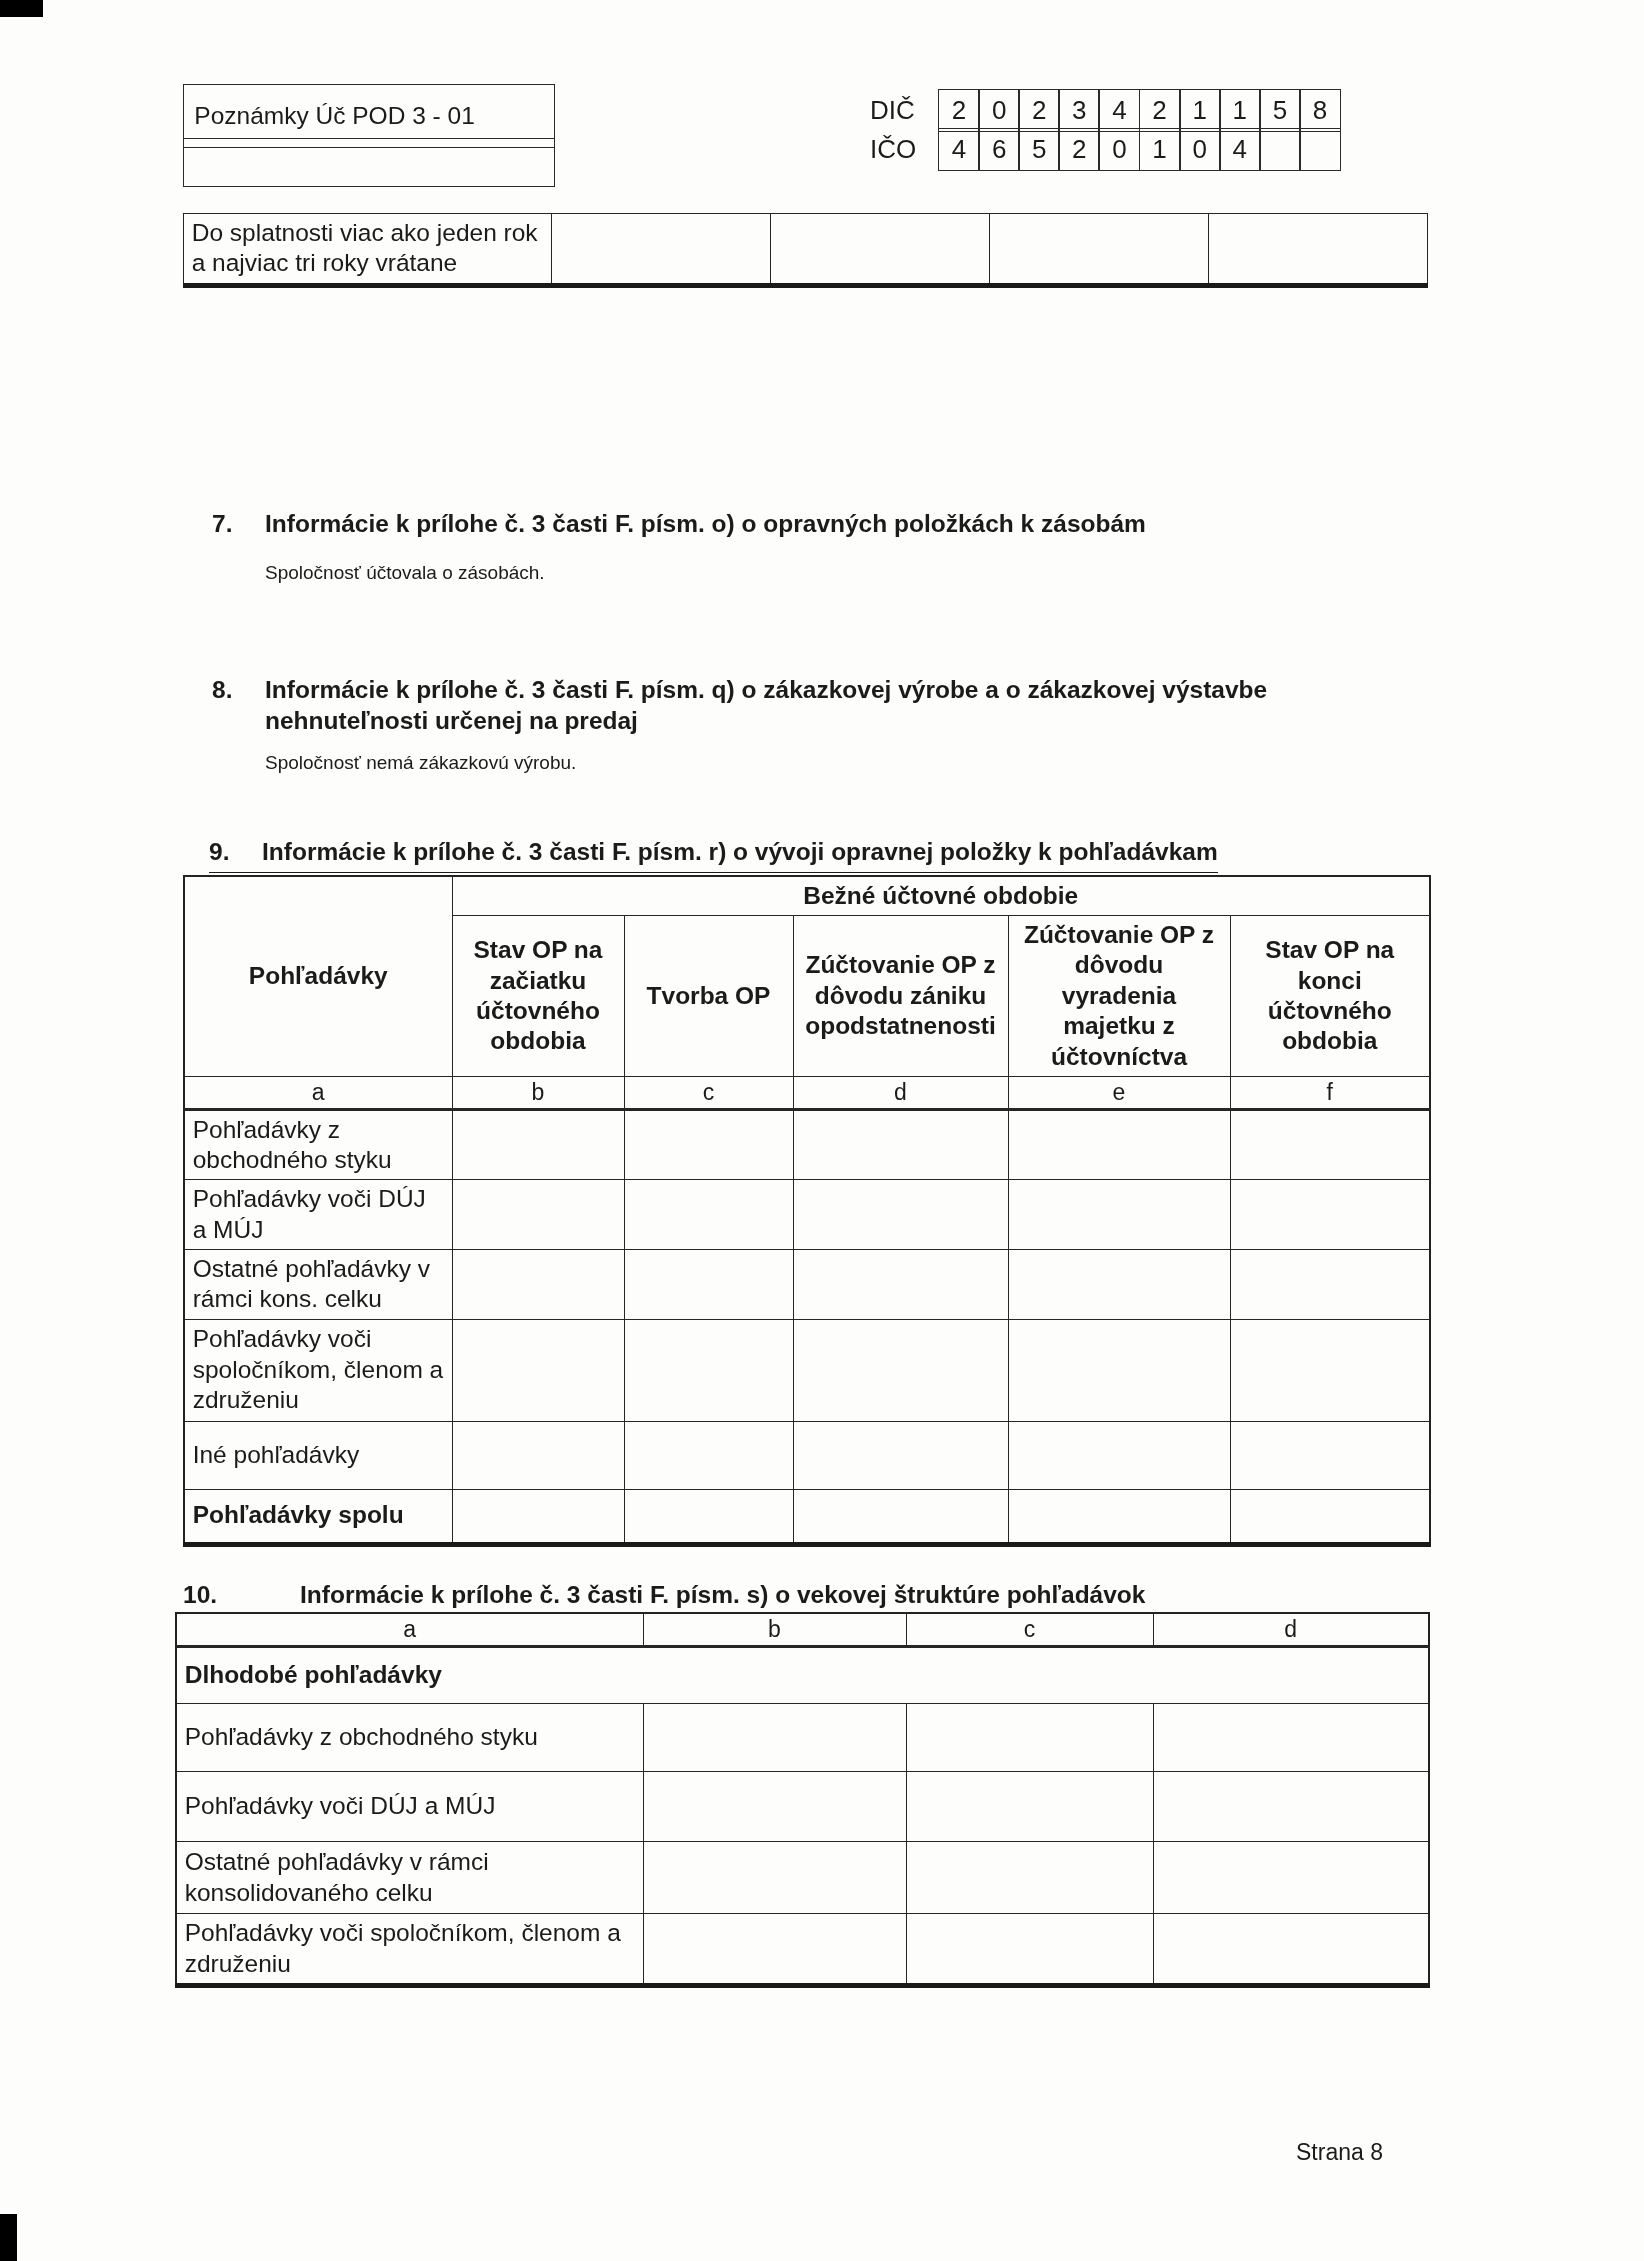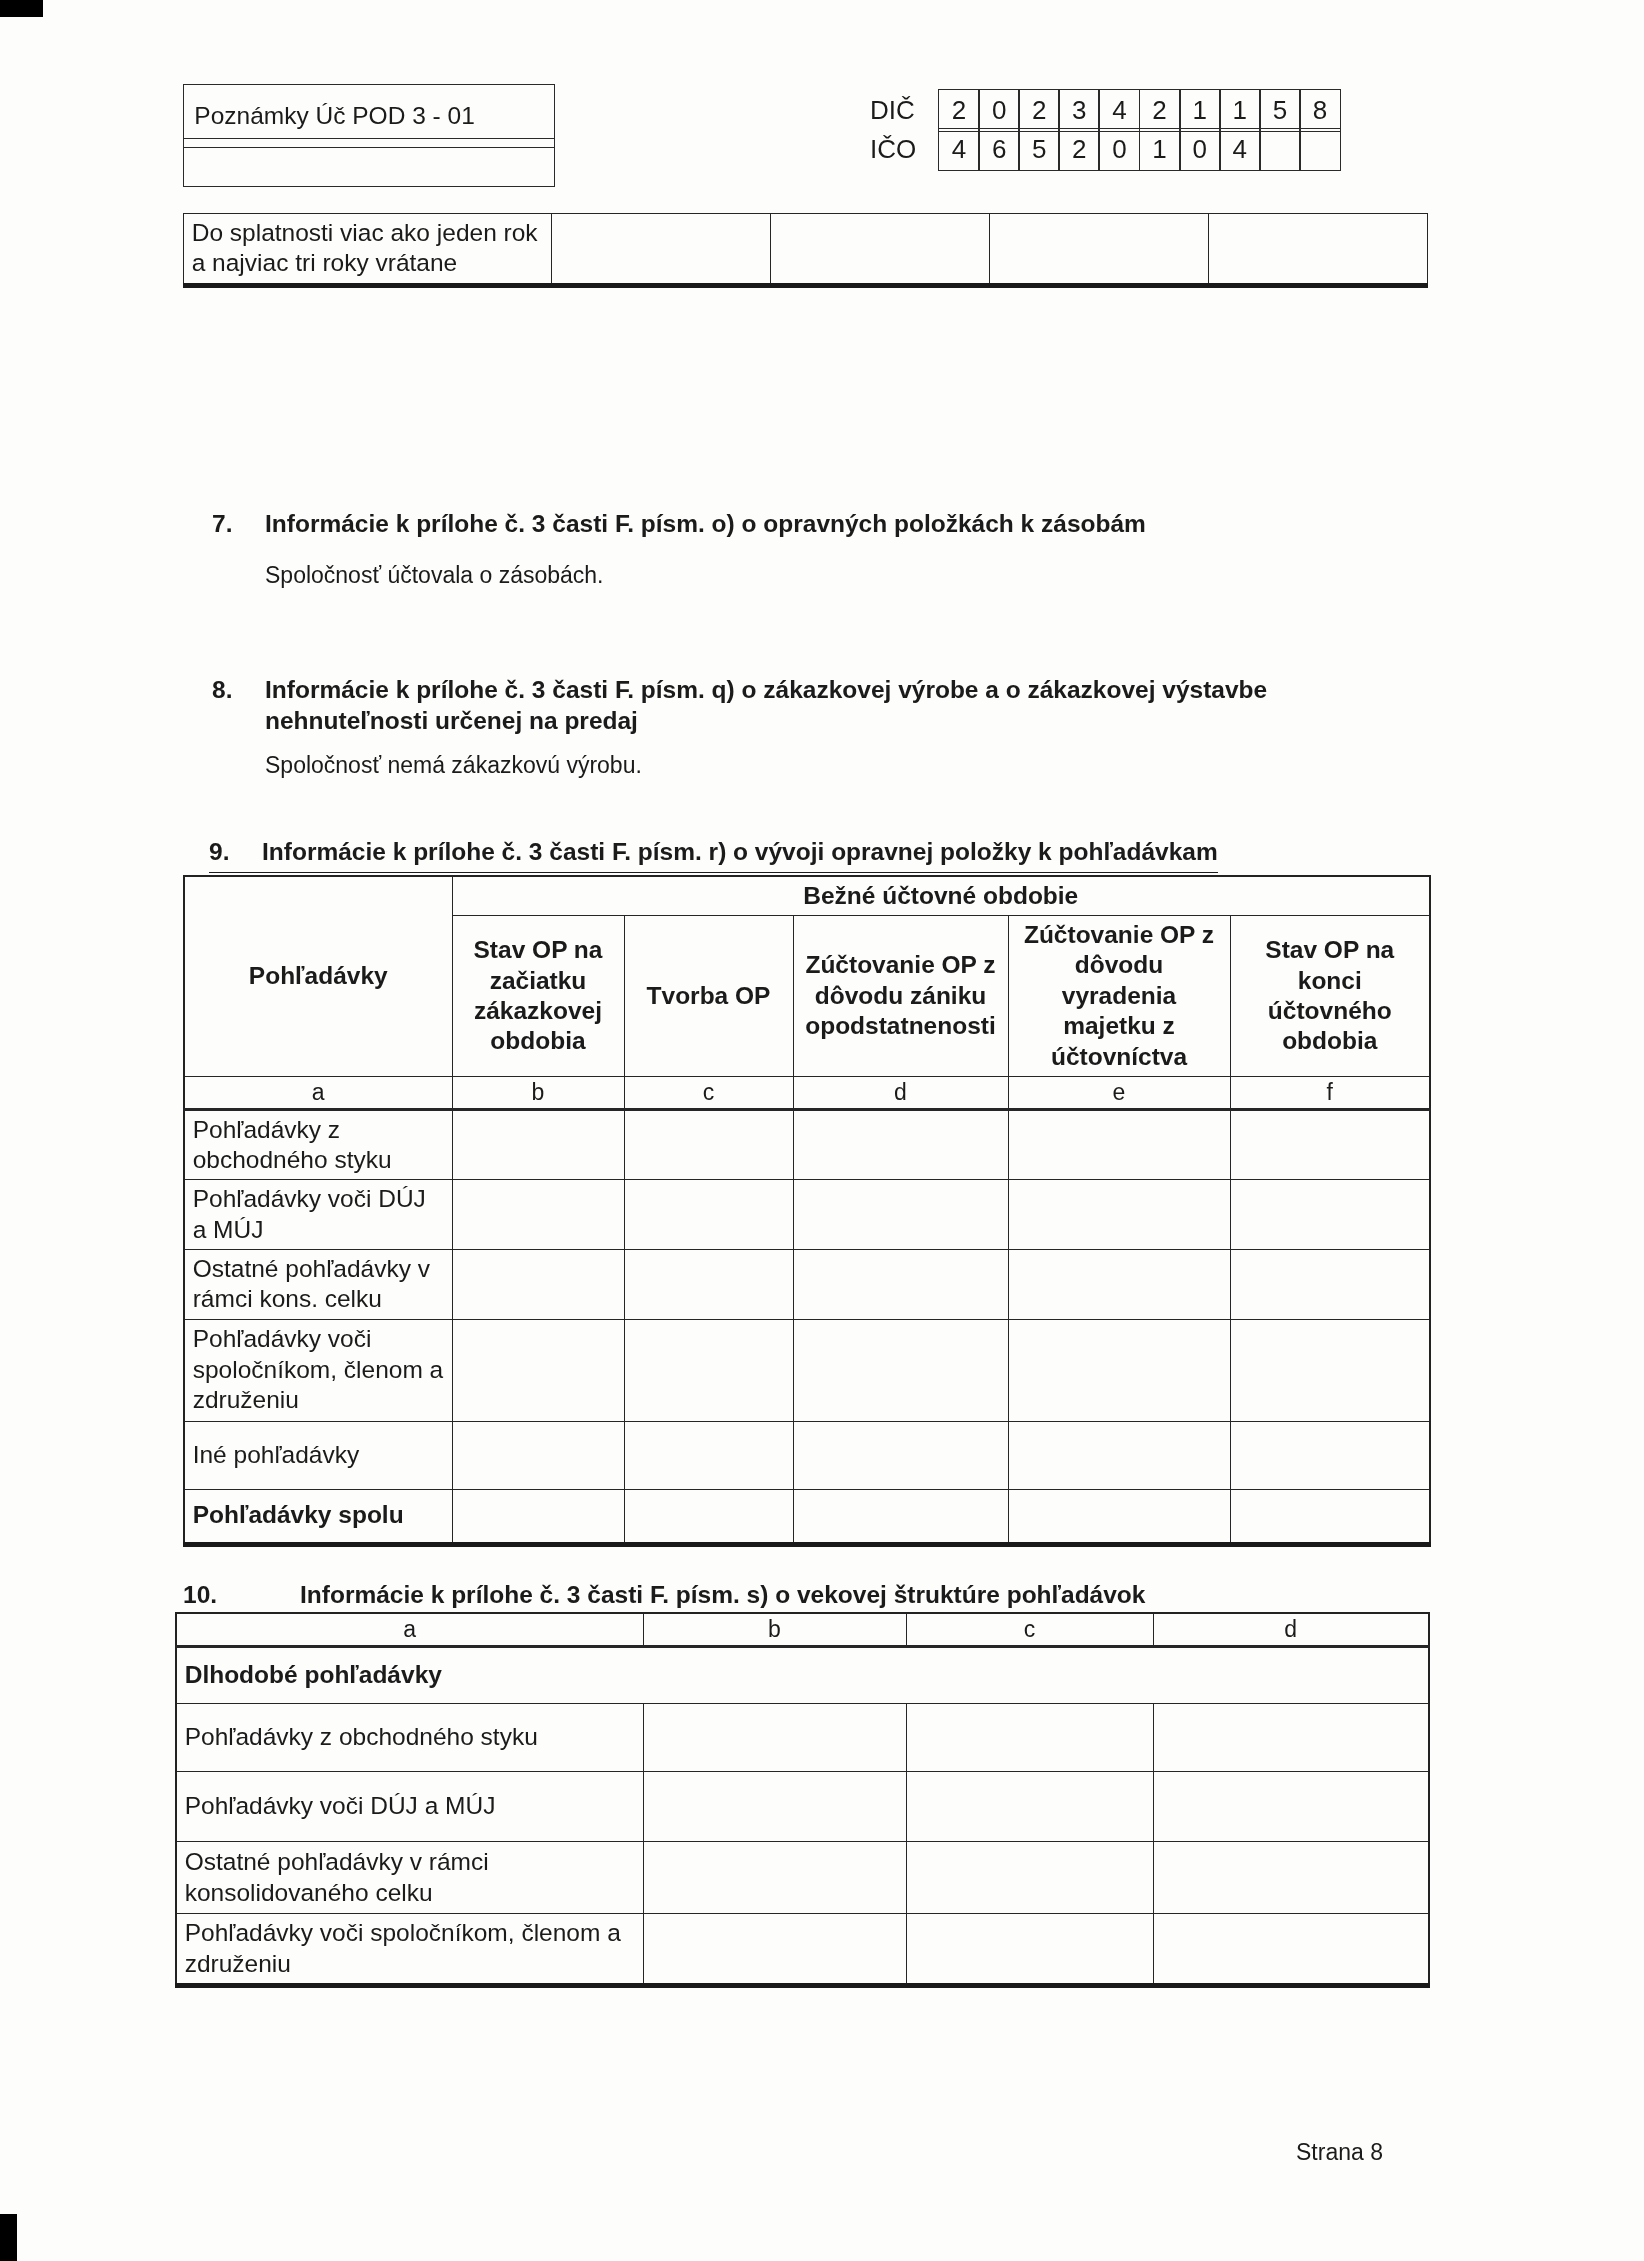--- a/index.html
+++ b/index.html
@@ -32,21 +32,21 @@
   td.center { text-align:center; }
   td.bold, tr.bold td { font-weight:700; }
   .loans-table { border:1.9px solid #262626; border-bottom:5.8px solid #1a1a1a; }
   .s9-table, .s10-table { border:2.6px solid #222222; border-bottom:5.2px solid #1a1a1a; }
   tr.letters td { border-bottom-width:3.2px; font-size:23px; padding:1.3px 5.2px; text-align:center; }
   td.group-cell { font-weight:700; }
 
   .sec-heading { position:absolute; display:flex; font-weight:700; font-size:24.5px; line-height:1.26; }
   .sec-num { flex:0 0 53px; }
   .sec-title { display:block; }
-  .sec-body { position:absolute; font-size:23px; }
+  .sec-body { position:absolute; font-size:19px; }
   .underline-block { border-bottom:1.9px solid #1c1c1c; padding-bottom:3.9px; }
 
   .footer-label { position:absolute; font-size:23px; }
 </style>
 </head>
 <body>
 
 <div class="page">
 
   <div class="artifact" style="left:0; top:0; width:43px; height:17px;"></div>
@@ -133,21 +133,21 @@
         <col style="width:215px">
         <col style="width:222px">
         <col style="width:200px">
     </colgroup>
     <tbody>
       <tr style="height:37px">
         <td rowspan="2" class="center bold">Pohľadávky</td>
         <td colspan="5" class="center bold">Bežné účtovné obdobie</td>
       </tr>
       <tr style="height:158px">
-        <td class="center bold">Stav OP na začiatku zákazkovej obdobia</td>
+        <td class="center bold">Stav OP na začiatku účtovného obdobia</td>
         <td class="center bold">Tvorba OP</td>
         <td class="center bold">Zúčtovanie OP z dôvodu zániku opodstatnenosti</td>
         <td class="center bold">Zúčtovanie OP z dôvodu vyradenia majetku z účtovníctva</td>
         <td class="center bold">Stav OP na konci účtovného obdobia</td>
       </tr>
       <tr class="letters" style="height:33px">
         <td>a</td>
         <td>b</td>
         <td>c</td>
         <td>d</td>

